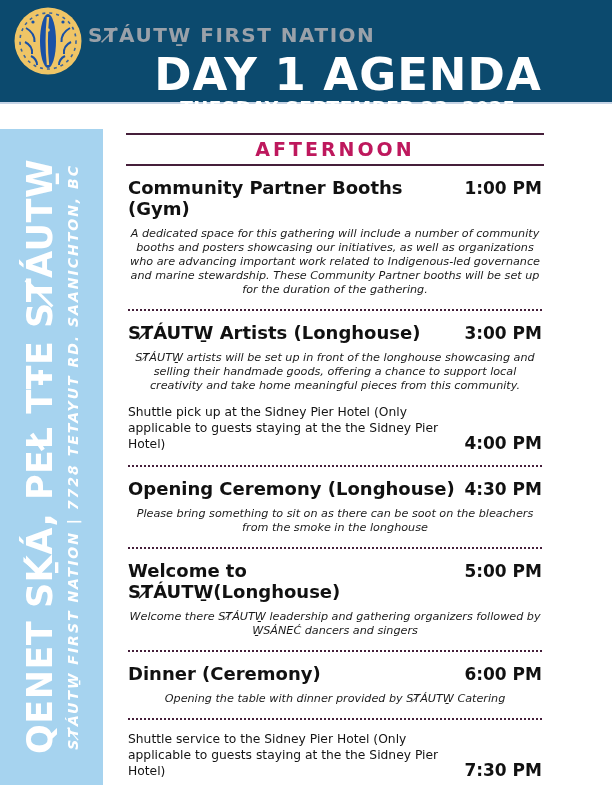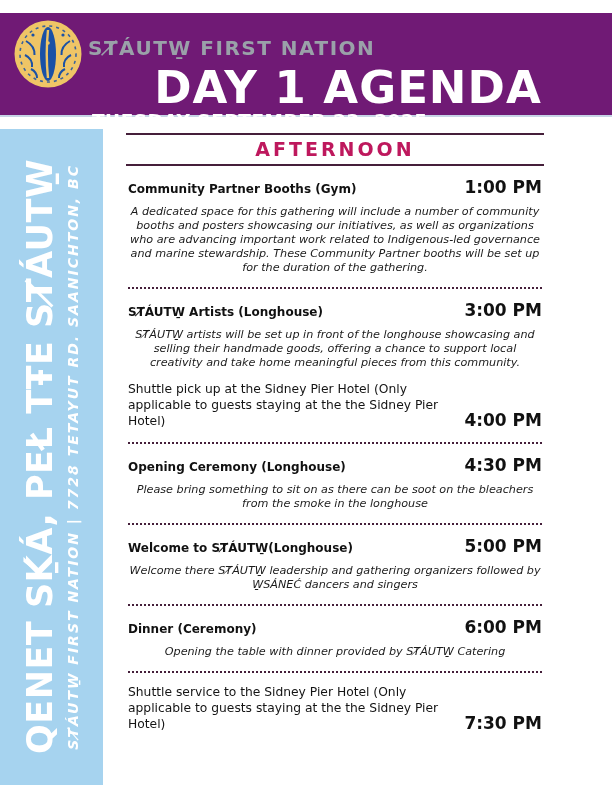--- a/index.html
+++ b/index.html
@@ -3,35 +3,35 @@
 <meta charset="utf-8">
 <style>
   * { box-sizing: border-box; margin: 0; padding: 0; }
   body { margin: 0; background: #888; }
   .page {
     position: relative; width: 612px; height: 792px; background: #ffffff;
     font-family: "DejaVu Sans", sans-serif; overflow: hidden; margin: 0 auto;
   }
   
   .header {
-    position: absolute; left: 0; top: 13px; width: 612px; height: 104px;
-    background: #701a75; border-bottom: 2px solid #c6d4e6;
+    position: absolute; left: 0; top: 0; width: 612px; height: 104px;
+    background: #0c4a6e; border-bottom: 2px solid #c6d4e6;
   }
   .logo { position: absolute; left: 13px; top: 6px; width: 70px; height: 70px; }
   .brand {
     position: absolute; left: 88px; top: 23px; font-size: 20px; font-weight: bold;
     letter-spacing: 1.5px; color: #9aa1a9; white-space: nowrap;
   }
   .title {
     position: absolute; left: 92px; right: 8px; top: 52px; text-align: center;
     color: #ffffff; font-size: 45px; font-weight: 800; letter-spacing: 1px; line-height: 1;
     white-space: nowrap;
   }
   .date {
-    position: absolute; left: 92px; right: 8px; top: 98px; 
+    position: absolute; left: 92px; right: 8px; top: 98px; text-align: center;
     color: #ffffff; font-size: 18.5px; font-weight: bold; letter-spacing: 0.5px; line-height: 1.1;
     white-space: nowrap;
   }
   
   .sidebar {
     position: absolute; left: 0; top: 129px; width: 103px; height: 656px;
     background: #a6d3ef; display: flex; flex-direction: row;
     align-items: center; justify-content: center; gap: 5px;
   }
   .side-big {
@@ -49,21 +49,21 @@
   .section-header {
     border-top: 2.5px solid #451f3a; border-bottom: 2.5px solid #451f3a;
     text-align: center; font-weight: bold; font-size: 19px; letter-spacing: 3px;
     padding: 3px 0 4px 0; color: #be185d; margin-top: 3px;
   }
   .section-header.evening { margin-top: 15px; }
   .event-row {
     display: flex; justify-content: space-between; align-items: baseline;
     margin-top: 11px; padding: 0 2px;
   }
-  .event-title { font-weight: bold; font-size: 12px; color: #111111; }
+  .event-title { font-weight: bold; font-size: 18px; color: #111111; }
   .event-time { font-weight: bold; font-size: 17px; color: #111111; white-space: nowrap; }
   .event-desc {
     margin-top: 8px; font-style: italic; font-size: 11.2px; line-height: 1.25;
     text-align: center; color: #1b1b1b; padding: 0 2px;
   }
   .plain-row {
     display: flex; justify-content: space-between; align-items: flex-end;
     margin-top: 12px; padding: 0 2px;
   }
   .plain-text { font-size: 12.3px; line-height: 1.3; max-width: 335px; color: #141414; }

